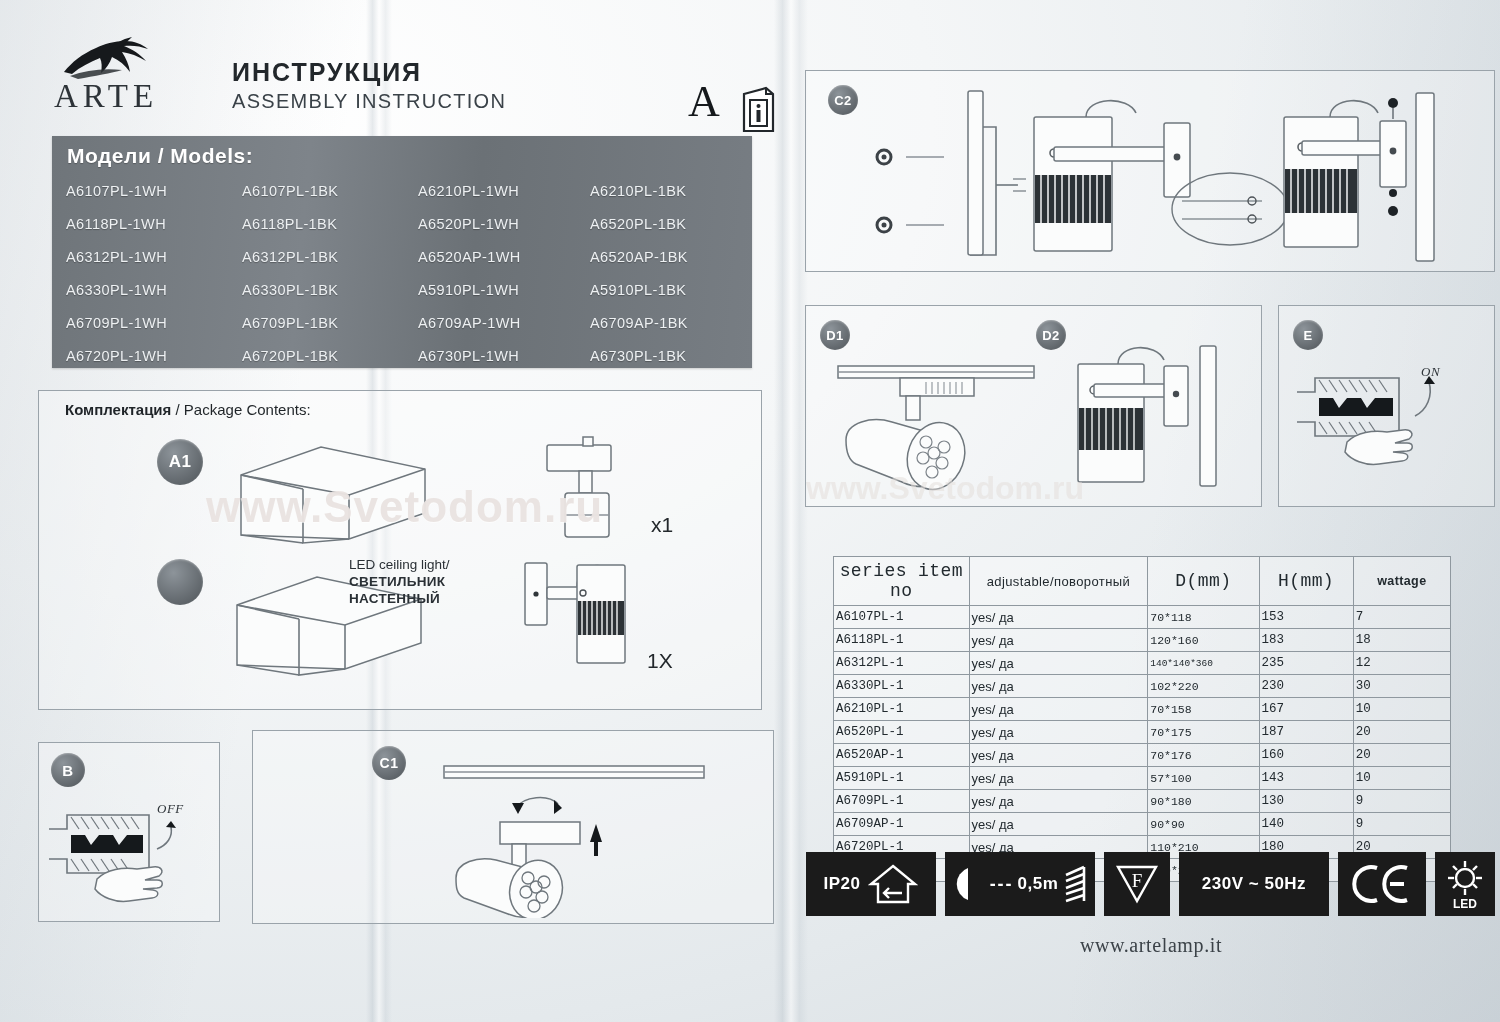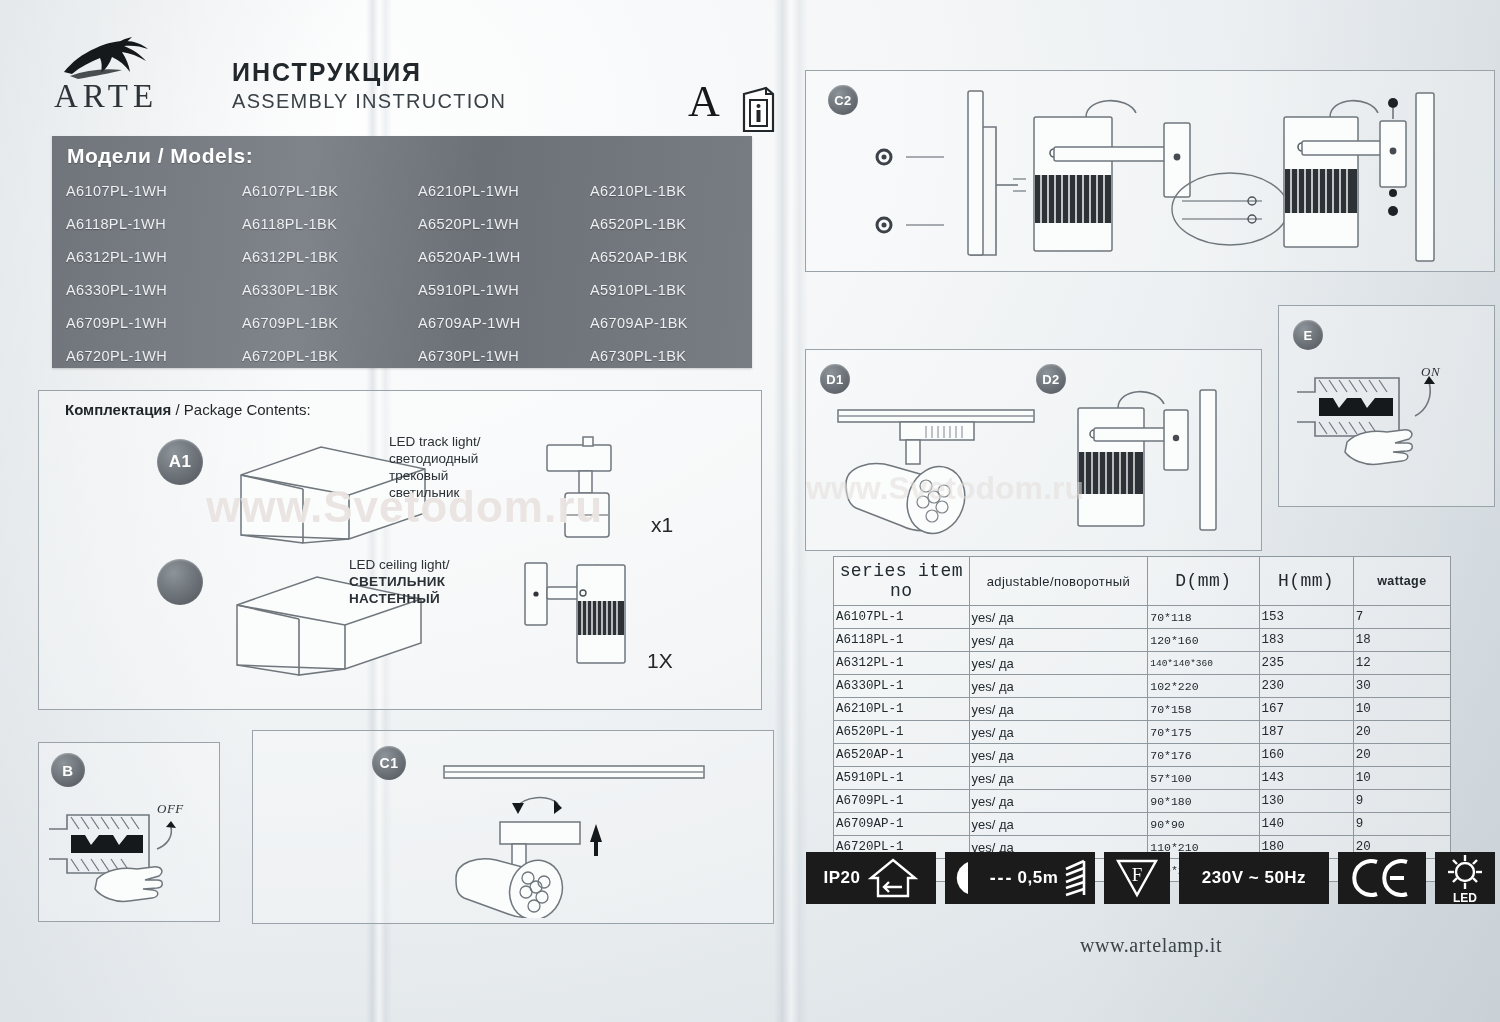--- a/index.html
+++ b/index.html
@@ -75,21 +75,21 @@
     border:1.4px solid #9aa3aa;background:rgba(255,255,255,.28);}
   #badgeB{left:12px;top:10px;width:34px;height:34px;font-size:15px;}
   #badgeC1{left:372px;top:746px;width:34px;height:34px;font-size:14px;}
   .onoff{position:absolute;font-family:"Liberation Serif",serif;font-style:italic;
     font-size:13px;color:#2e3439;letter-spacing:.5px;}
 
   
   #panel1{position:absolute;left:805px;top:70px;width:688px;height:200px;
     border:1.4px solid #9aa3aa;background:rgba(255,255,255,.26);}
   #panelD{position:absolute;left:805px;top:305px;width:455px;height:200px;
-    border:1.4px solid #9aa3aa;background:rgba(255,255,255,.26);margin-top:44px;}
+    border:1.4px solid #9aa3aa;background:rgba(255,255,255,.26);}
   #panelE{position:absolute;left:1278px;top:305px;width:215px;height:200px;
     border:1.4px solid #9aa3aa;background:rgba(255,255,255,.26);}
   #badgeC2{left:22px;top:14px;width:30px;height:30px;font-size:13px;}
   #badgeD1{left:14px;top:14px;width:30px;height:30px;font-size:13px;}
   #badgeD2{left:230px;top:14px;width:30px;height:30px;font-size:13px;}
   #badgeE{left:14px;top:14px;width:30px;height:30px;font-size:13px;}
 
   
   #spec{position:absolute;left:833px;top:556px;width:618px;
     border-collapse:collapse;background:rgba(255,255,255,.36);}
@@ -101,21 +101,21 @@
   #spec th.c3{width:110px;}
   #spec th.c4{width:92px;}
   #spec th.c5{width:96px;font-family:"Liberation Sans",sans-serif;font-weight:700;font-size:12.5px;}
   #spec tbody td{font-size:12.5px;padding:2px 2px;text-align:left;height:18px;}
   #spec tbody td.yes{font-family:"Liberation Sans",sans-serif;font-size:13px;}
   #spec tbody td.dim{font-size:11.5px;}
   #spec tbody td.dim.small{font-size:9.5px;}
 
   
   #certs{position:absolute;left:806px;top:852px;height:64px;display:flex;gap:9px;}
-  .cert{background:#1b1b1b;height:52px;display:flex;align-items:center;justify-content:center;
+  .cert{background:#1b1b1b;height:64px;display:flex;align-items:center;justify-content:center;
     color:#fff;position:relative;}
   .cert-txt{font-size:17px;font-weight:700;letter-spacing:.5px;}
   #cert-ip20{width:130px;gap:8px;}
   #cert-dist{width:150px;gap:4px;}
   #cert-f{width:66px;}
   #cert-volt{width:150px;text-align:right;}
   #cert-ce{width:88px;}
   #cert-led{width:60px;}
   #site{position:absolute;left:806px;top:934px;width:690px;text-align:center;
     font-family:"Liberation Serif",serif;font-size:20px;color:#3b4248;letter-spacing:.6px;}
@@ -201,26 +201,20 @@
 
     <div class="badge" id="badgeA1">A1</div>
     <svg style="position:absolute;left:190px;top:48px;" width="210" height="110" viewBox="0 0 210 110">
       <path class="fillw" d="M12 36 L92 8 L196 30 L196 74 L120 100 L12 96 Z"></path>
       <path class="line" d="M12 36 L120 56 L196 30"></path>
       <path class="line" d="M120 56 L120 100"></path>
       <path class="line" d="M74 50 L74 104 L120 100"></path>
       <path class="line" d="M74 50 L12 36"></path>
       <path class="line" d="M12 96 L74 104"></path>
     </svg>
-    <div class="pkg-label" id="labelA1">
-      <div>LED track light/</div>
-      <div>светодиодный</div>
-      <div>трековый</div>
-      <div>светильник</div>
-    </div>
     <svg style="position:absolute;left:496px;top:40px;" width="110" height="110" viewBox="0 0 110 110">
       <rect class="fillw" x="12" y="14" width="64" height="26" rx="2"></rect>
       <rect class="fillw" x="48" y="6" width="10" height="9"></rect>
       <rect class="fillw" x="44" y="40" width="13" height="22"></rect>
       <rect class="fillw" x="30" y="62" width="44" height="44" rx="3"></rect>
       <path class="line-l" d="M30 84 L74 84"></path>
     </svg>
     <div class="qty" id="qtyA1">x1</div>
 
     <div class="badge" id="badgeA2"></div>

